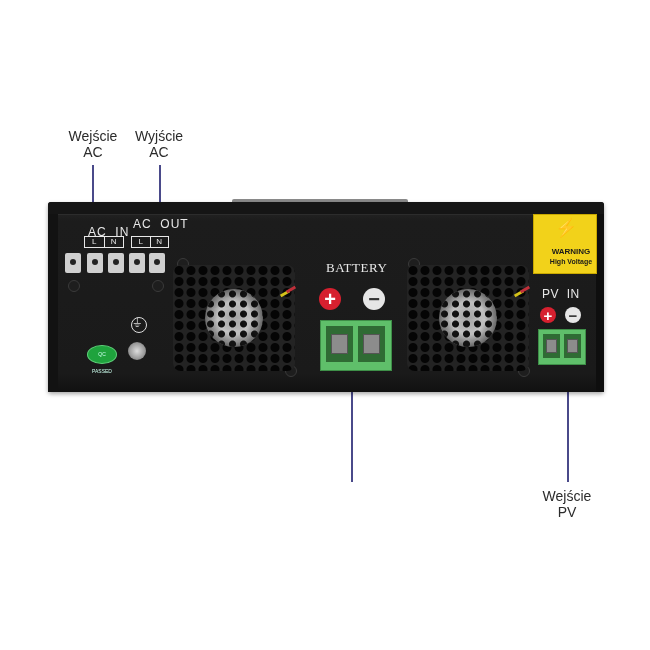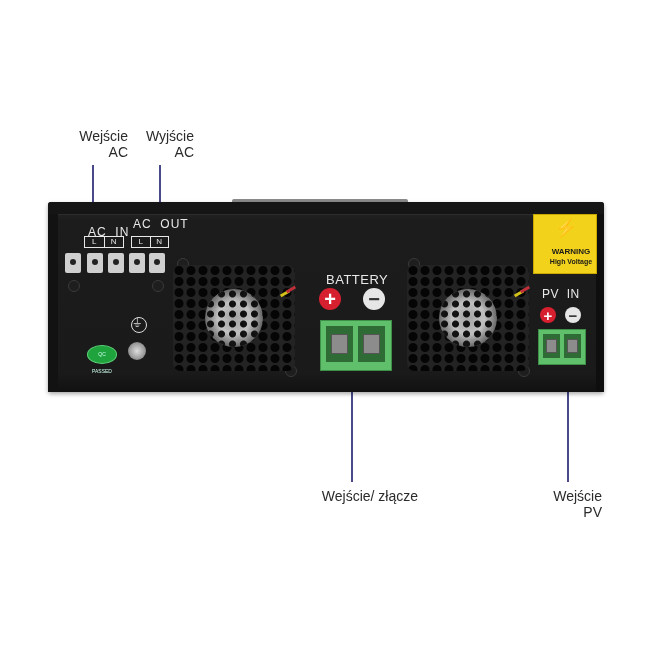--- a/index.html
+++ b/index.html
@@ -1,19 +1,19 @@
 <!DOCTYPE html>
 <html><head>
 <meta charset="utf-8">
 <style>
   html, body { margin:0; padding:0; }
   body { width:650px; height:650px; background:#ffffff; position:relative; overflow:hidden;
          font-family:"Liberation Sans", sans-serif; }
   .callout { position:absolute; text-align:center; color:#2b2b2b; font-size:14px; line-height:16px; }
-  .callout span { display:block;text-align:right; }
+  .callout span { display:block; }
   .line { position:absolute; width:2px; background:#4a4a8a; }
   .arrow-down { position:absolute; width:0; height:0; border-left:3px solid transparent; border-right:3px solid transparent; border-top:8px solid #6a6ab8; }
   .arrow-up { position:absolute; width:0; height:0; border-left:3px solid transparent; border-right:3px solid transparent; border-bottom:8px solid #6a6ab8; }
 
   .device-top { position:absolute; left:232px; top:199px; width:176px; height:4px; background:#8a8a8a; border-radius:2px 2px 0 0; }
   .device { position:absolute; left:48px; top:202px; width:556px; height:190px;
             background:linear-gradient(180deg,#2a2a2a 0%,#1c1c1c 10%,#1a1a1a 90%,#111 100%);
             border-radius:3px; box-shadow:0 2px 4px rgba(0,0,0,0.35); }
   .device-lip { position:absolute; left:0; top:0; width:556px; height:12px; background:#151515; border-radius:3px 3px 0 0; border-bottom:1px solid #2c2c2c; }
   .device-side { position:absolute; right:0; top:12px; width:8px; height:178px; background:#0e0e0e; }
@@ -62,21 +62,20 @@
 <div class="arrow-down" style="left:90px; top:205px;"></div>
 
 <div class="callout" style="left:124px; top:128px; width:70px;">
   <span>Wyjście</span>
   <span>AC</span>
 </div>
 <div class="line" style="left:159px; top:165px; height:40px;"></div>
 <div class="arrow-down" style="left:157px; top:205px;"></div>
 
 <div class="callout" style="left:288px; top:488px; width:130px;">
-  <span>Wejście/ złącze</span>
 </div>
 <div class="line" style="left:351px; top:386px; height:96px;"></div>
 <div class="arrow-up" style="left:349px; top:380px;"></div>
 
 <div class="callout" style="left:532px; top:488px; width:70px;">
   <span>Wejście</span>
   <span>PV</span>
 </div>
 <div class="line" style="left:567px; top:386px; height:96px;"></div>
 <div class="arrow-up" style="left:565px; top:380px;"></div>
@@ -120,21 +119,21 @@
   <div class="fan-hub" style="left:32px; top:24px;"></div>
   <div class="wire" style="left:107px; top:27px; background:#d4c21a;"></div>
   <div class="wire" style="left:113px; top:23px; background:#c0303a;"></div>
 </div>
 <div class="fan" style="left:407px; top:265px;">
   <div class="fan-hub" style="left:32px; top:24px;"></div>
   <div class="wire" style="left:107px; top:27px; background:#d4c21a;"></div>
   <div class="wire" style="left:113px; top:23px; background:#c0303a;"></div>
 </div>
 
-<div class="batt-label" style="left:326px; top:272px;">BATTERY</div>
+<div class="batt-label" style="left:326px; top:260px;font-family:Liberation Serif, serif;">BATTERY</div>
 <div class="pol plus" style="left:319px; top:288px; width:22px; height:22px; font-size:20px;">
   <span>+</span>
 </div>
 <div class="pol minus" style="left:363px; top:288px; width:22px; height:22px; font-size:20px;">
   <span>−</span>
 </div>
 <div class="connector" style="left:320px; top:320px; width:70px; height:49px;">
   <div class="slot" style="left:5px; top:5px; width:27px; height:36px;">
     <div class="slot-inner" style="left:5px; top:8px; width:15px; height:18px;"></div>
   </div>

